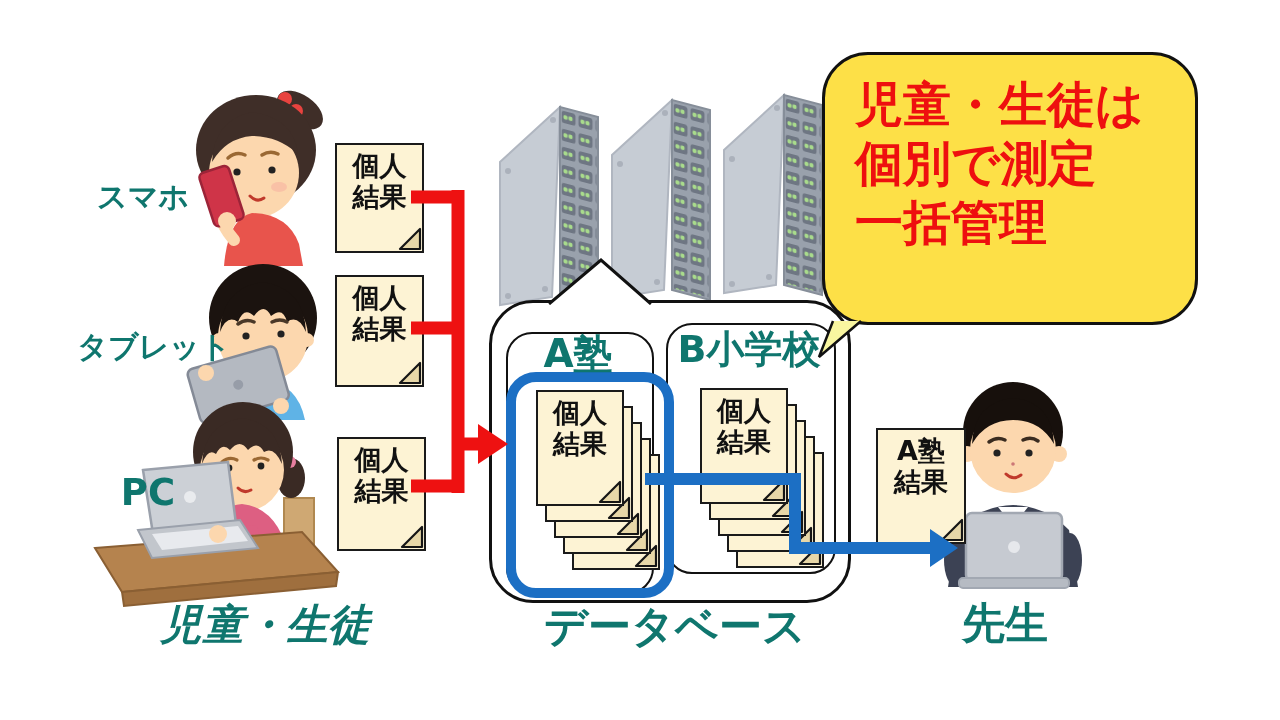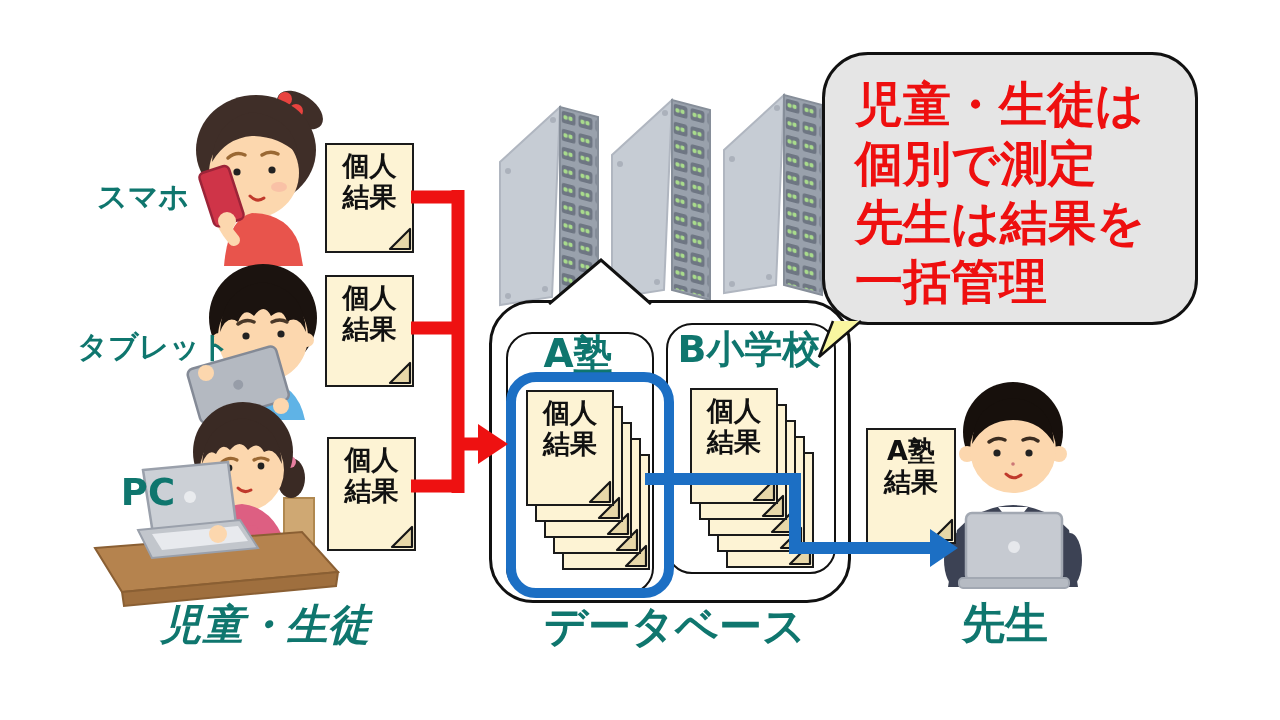--- a/index.html
+++ b/index.html
@@ -21,26 +21,26 @@
   .db-bubble{left:489px;top:300px;width:356px;height:297px;background:#fff;border:3px solid #111;
              border-radius:44px;z-index:2;}
   .db-tail{left:546px;top:256px;z-index:3;}
   
   .group-box{position:absolute;background:#fff;border:2.5px solid #111;border-radius:26px;z-index:3;}
   .box-a{left:506px;top:332px;width:144px;height:258px;}
   .box-b{left:666px;top:323px;width:166px;height:247px;}
   .highlight-box{left:506px;top:372px;width:148px;height:206px;border:10px solid #1c6fc4;
                  border-radius:30px;background:transparent;z-index:6;}
   
-  .doc{position:absolute;background:#fdf3d4;border:2.5px solid #1a1a1a;z-index:5;}
+  .doc{position:absolute;background:#fdf3d4;border:2.5px solid #1a1a1a;z-index:5;margin-left:10px;}
   .doc-label{margin-top:6px;font-size:27px;font-weight:bold;text-align:center;line-height:1.14;
              white-space:pre-line;color:#111;}
   .fold{position:absolute;right:0;bottom:0;}
   
-  .callout{left:822px;top:52px;width:376px;height:273px;background:#e5e5e5;border:3px solid #111;
+  .callout{left:822px;top:52px;width:376px;height:273px;background:#fde047;border:3px solid #111;
            border-radius:46px;z-index:8;box-sizing:border-box;}
   .callout-tail{left:815px;top:319px;z-index:8;}
   .callout-text{position:absolute;left:30px;top:20px;font-size:48px;font-weight:900;color:#ee0f0f;
                 line-height:59px;white-space:nowrap;}
   
   #art{position:absolute;left:0;top:0;z-index:1;}
   #connectors{position:absolute;left:0;top:0;z-index:7;pointer-events:none;}
 </style>
 </head>
 <body>
@@ -263,21 +263,20 @@
     <path d="M411,197 H458 M411,328 H458 M411,486 H458 M458,190 V493 M458,444 H480" stroke="#ee1111" stroke-width="13" fill="none"></path>
     <polygon points="478,424 478,464 508,444" fill="#ee1111"></polygon>
     <path d="M645,479 H795 V548 H932" stroke="#1c6fc4" stroke-width="12" fill="none"></path>
     <polygon points="930,529 930,567 958,548" fill="#1c6fc4"></polygon>
   </svg>
 
   <div class="abs callout">
     <div class="callout-text">
       <div>児童・生徒は</div>
       <div>個別で測定</div>
-      <div>先生は結果を</div>
       <div>一括管理</div>
     </div>
   </div>
   <svg class="abs callout-tail" width="48" height="40" viewBox="0 0 48 40">
     <path d="M46,2 L4,38 L18,2 Z" fill="#f9f6a0"></path>
     <path d="M46,2 L4,38 L18,2" fill="none" stroke="#111" stroke-width="2.5"></path>
   </svg>
 
   <div class="lbl lbl-sumaho">スマホ</div>
   <div class="lbl lbl-tablet">タブレット</div>

